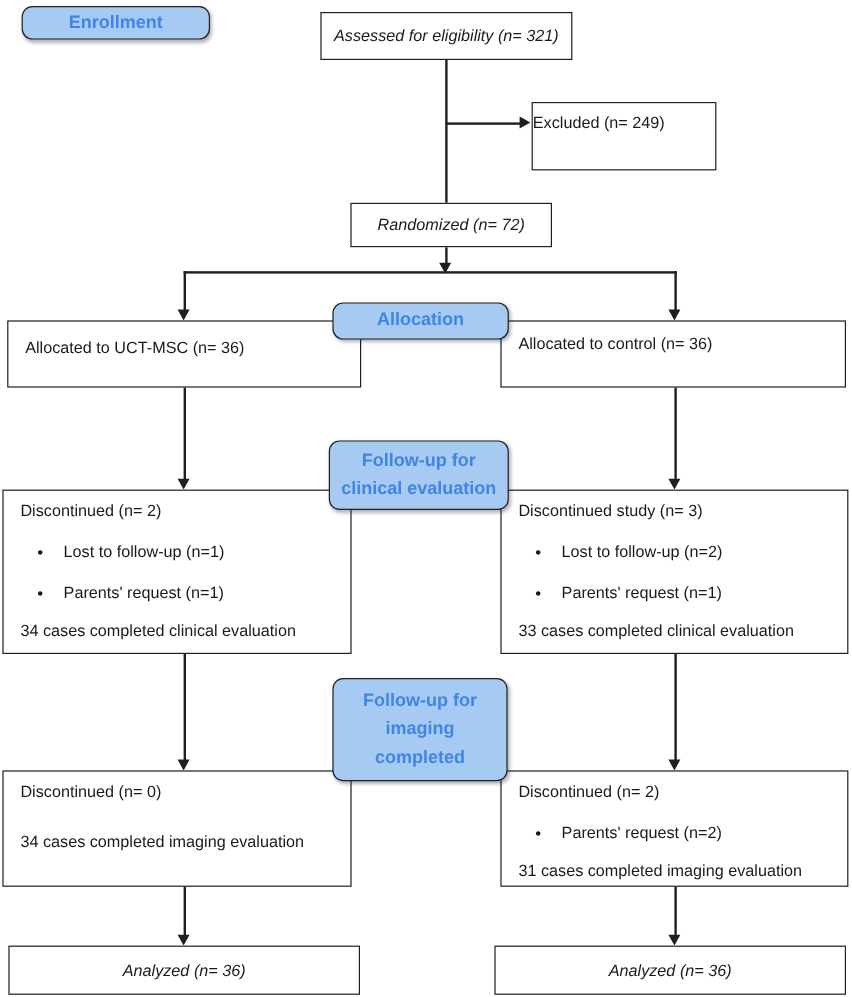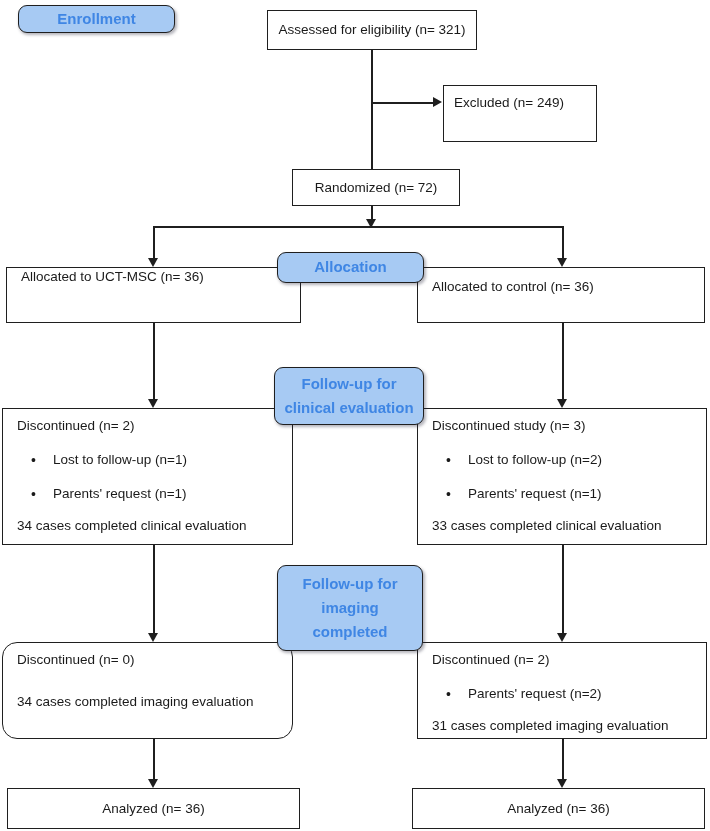--- a/index.html
+++ b/index.html
@@ -15,29 +15,29 @@
   .canvas{
     position:relative;width:710px;height:831px;background:var(--bg);
     font-family:"Liberation Sans",sans-serif;color:var(--text);
     font-size:13.5px;line-height:16px;overflow:hidden;
   }
   
   .wbox{
     position:absolute;background:#fff;border:1.5px solid var(--box-border);
     box-sizing:border-box;z-index:2;
   }
-  .center{display:flex;align-items:center;justify-content:center;text-align:center;}
+  .center{display:flex;align-items:center;justify-content:center;text-align:center;font-style:italic;}
   #assessed{left:267px;top:10px;width:210px;height:40px;}
-  #excluded{left:443px;top:85px;width:154px;height:57px;padding:9px 6px 0 10px;}
+  #excluded{left:443px;top:85px;width:154px;height:57px;padding:9px 6px 0 0;}
   #randomized{left:292px;top:169px;width:168px;height:37px;}
-  #alloc-left{left:6px;top:267px;width:295px;height:56px;padding:1px 6px 0 14px;}
+  #alloc-left{left:6px;top:267px;width:295px;height:56px;padding:14px 6px 0 14px;}
   #alloc-right{left:417px;top:267px;width:288px;height:56px;padding:11px 4px 0 14px;}
   #clin-left{left:2px;top:408px;width:291px;height:137px;padding:9px 6px 0 14px;}
   #clin-right{left:417px;top:408px;width:290px;height:137px;padding:9px 2px 0 14px;}
-  #img-left{left:2px;top:642px;width:291px;height:97px;padding:9px 6px 0 14px;border-radius:15px;}
+  #img-left{left:2px;top:642px;width:291px;height:97px;padding:9px 6px 0 14px;}
   #img-right{left:417px;top:642px;width:290px;height:97px;padding:9px 6px 0 14px;}
   #analyzed-left{left:7px;top:788px;width:293px;height:41px;}
   #analyzed-right{left:412px;top:788px;width:293px;height:41px;}
 
   .bullet-row{display:flex;margin:18px 0 0 14px;}
   .bdot{width:22px;font-size:14px;}
   .box-footer{margin-top:16px;}
   .box-footer.wide-gap{margin-top:26px;}
 
   

